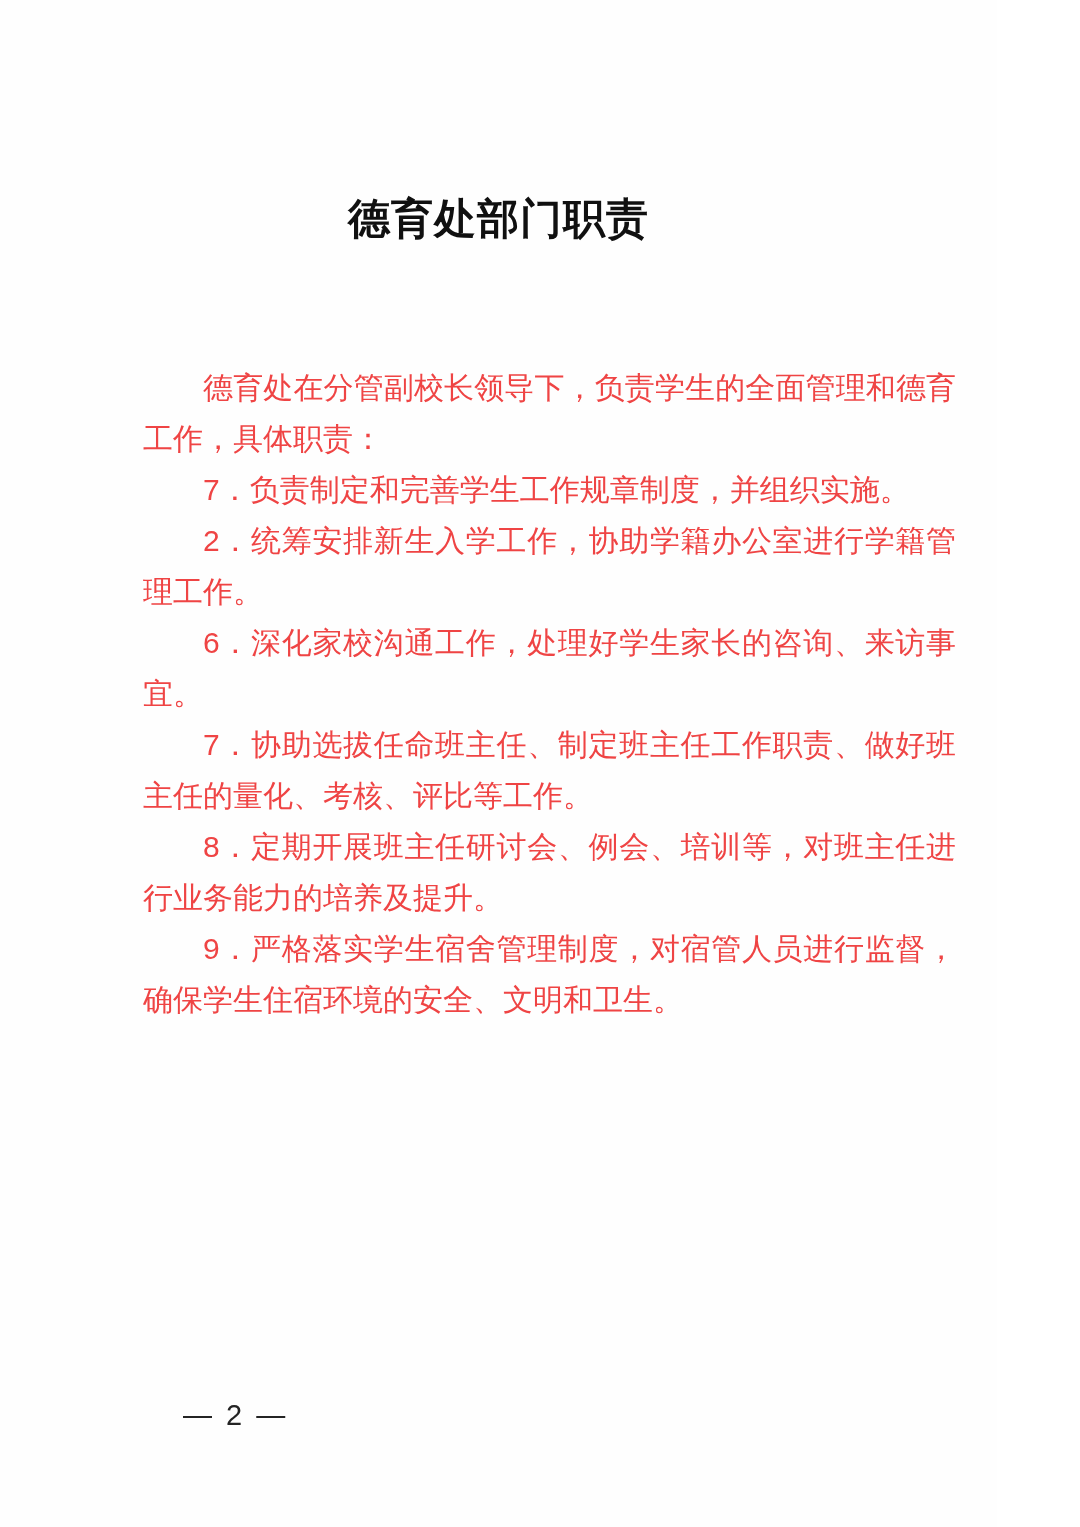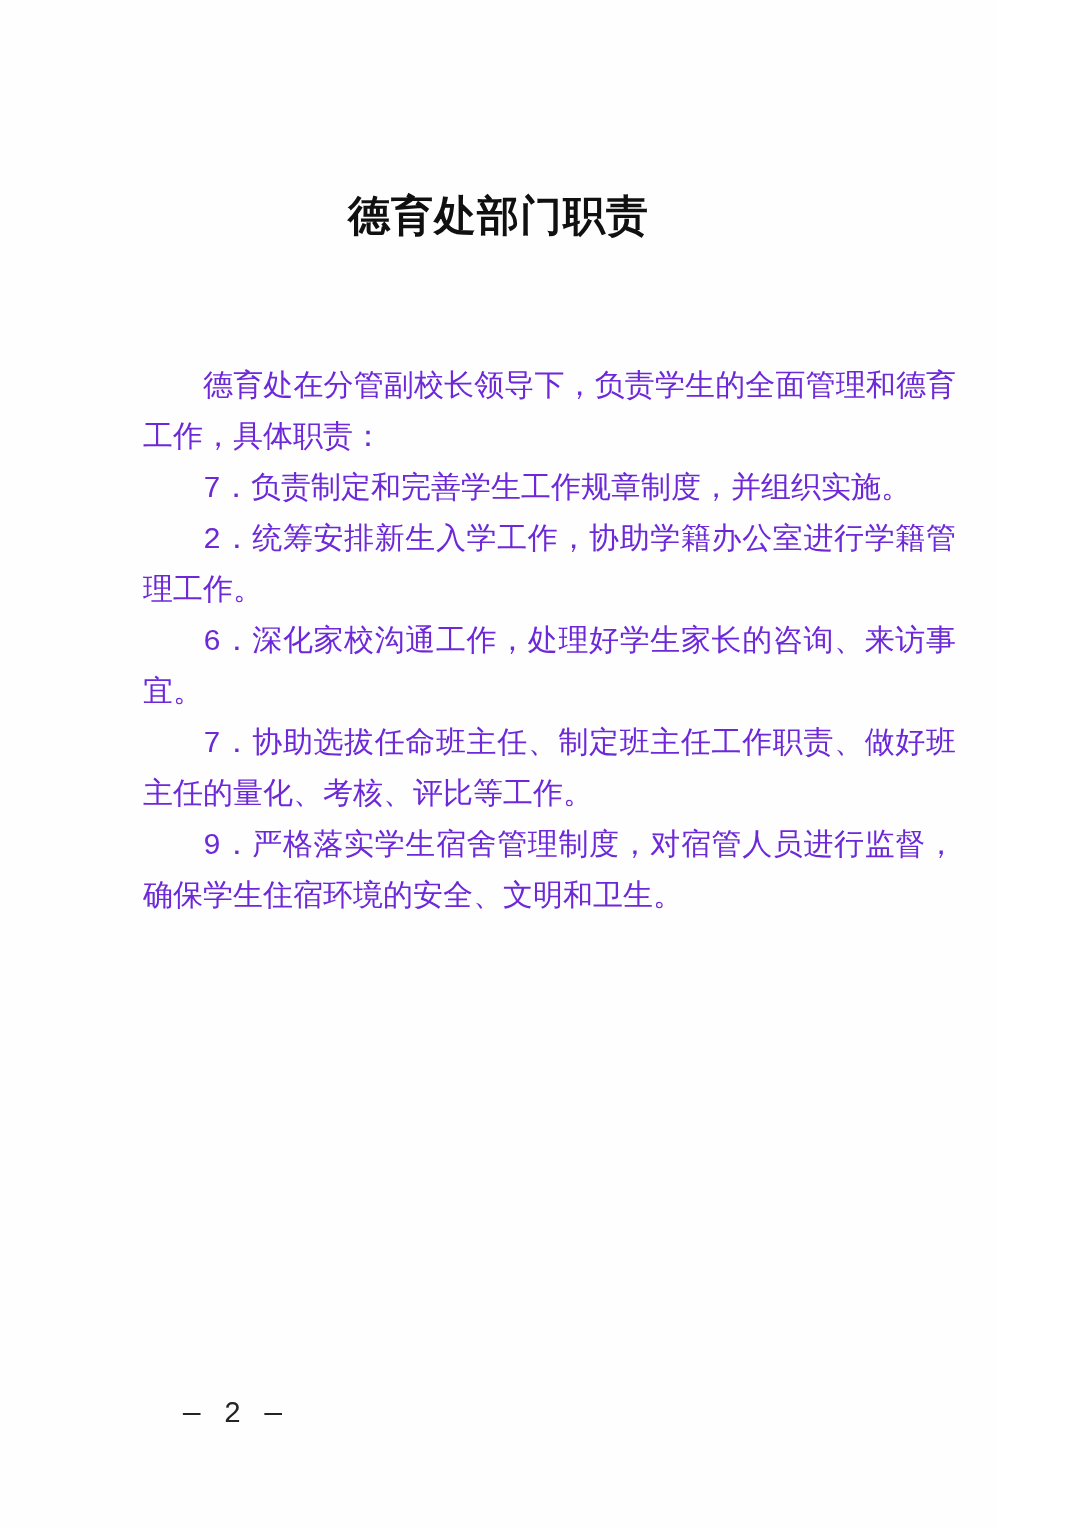--- a/index.html
+++ b/index.html
@@ -6,21 +6,21 @@
     margin: 0;
     padding: 0;
     background: #ffffff;
   }
   .page {
     position: relative;
     width: 997px;
     height: 1527px;
     background: #fefefe;
     color: #1b1b1b;
-    font-family: Liberation Mono, monospace;
+    font-family: Liberation Sans, sans-serif;
     overflow: hidden;
   }
   .doc-title {
     position: absolute;
     top: 194px;
     left: 0;
     right: 0;
     text-align: center;
     font-size: 42px;
     line-height: 1.2;
@@ -30,21 +30,21 @@
   }
   .doc-body {
     position: absolute;
     left: 143px;
     top: 362px;
     width: 813px;
     font-size: 30px;
     line-height: 51px;
     text-align: justify;
     text-justify: inter-ideograph;
-    color: #6d28d9;
+    color: #ef4444;
   }
   .doc-body p {
     margin: 0;
     padding: 0;
     text-indent: 2em;
   }
   .page-number {
     position: absolute;
     left: 183px;
     top: 1397px;
@@ -60,18 +60,19 @@
 <div class="page">
 
   <div class="doc-title">德育处部门职责</div>
 
   <div class="doc-body">
     <p>德育处在分管副校长领导下，负责学生的全面管理和德育工作，具体职责：</p>
     <p>7．负责制定和完善学生工作规章制度，并组织实施。</p>
     <p>2．统筹安排新生入学工作，协助学籍办公室进行学籍管理工作。</p>
     <p>6．深化家校沟通工作，处理好学生家长的咨询、来访事宜。</p>
     <p>7．协助选拔任命班主任、制定班主任工作职责、做好班主任的量化、考核、评比等工作。</p>
+    <p>8．定期开展班主任研讨会、例会、培训等，对班主任进行业务能力的培养及提升。</p>
     <p>9．严格落实学生宿舍管理制度，对宿管人员进行监督，确保学生住宿环境的安全、文明和卫生。</p>
   </div>
 
   <div class="page-number">— 2 —</div>
 
 </div>
 
 </body></html>

